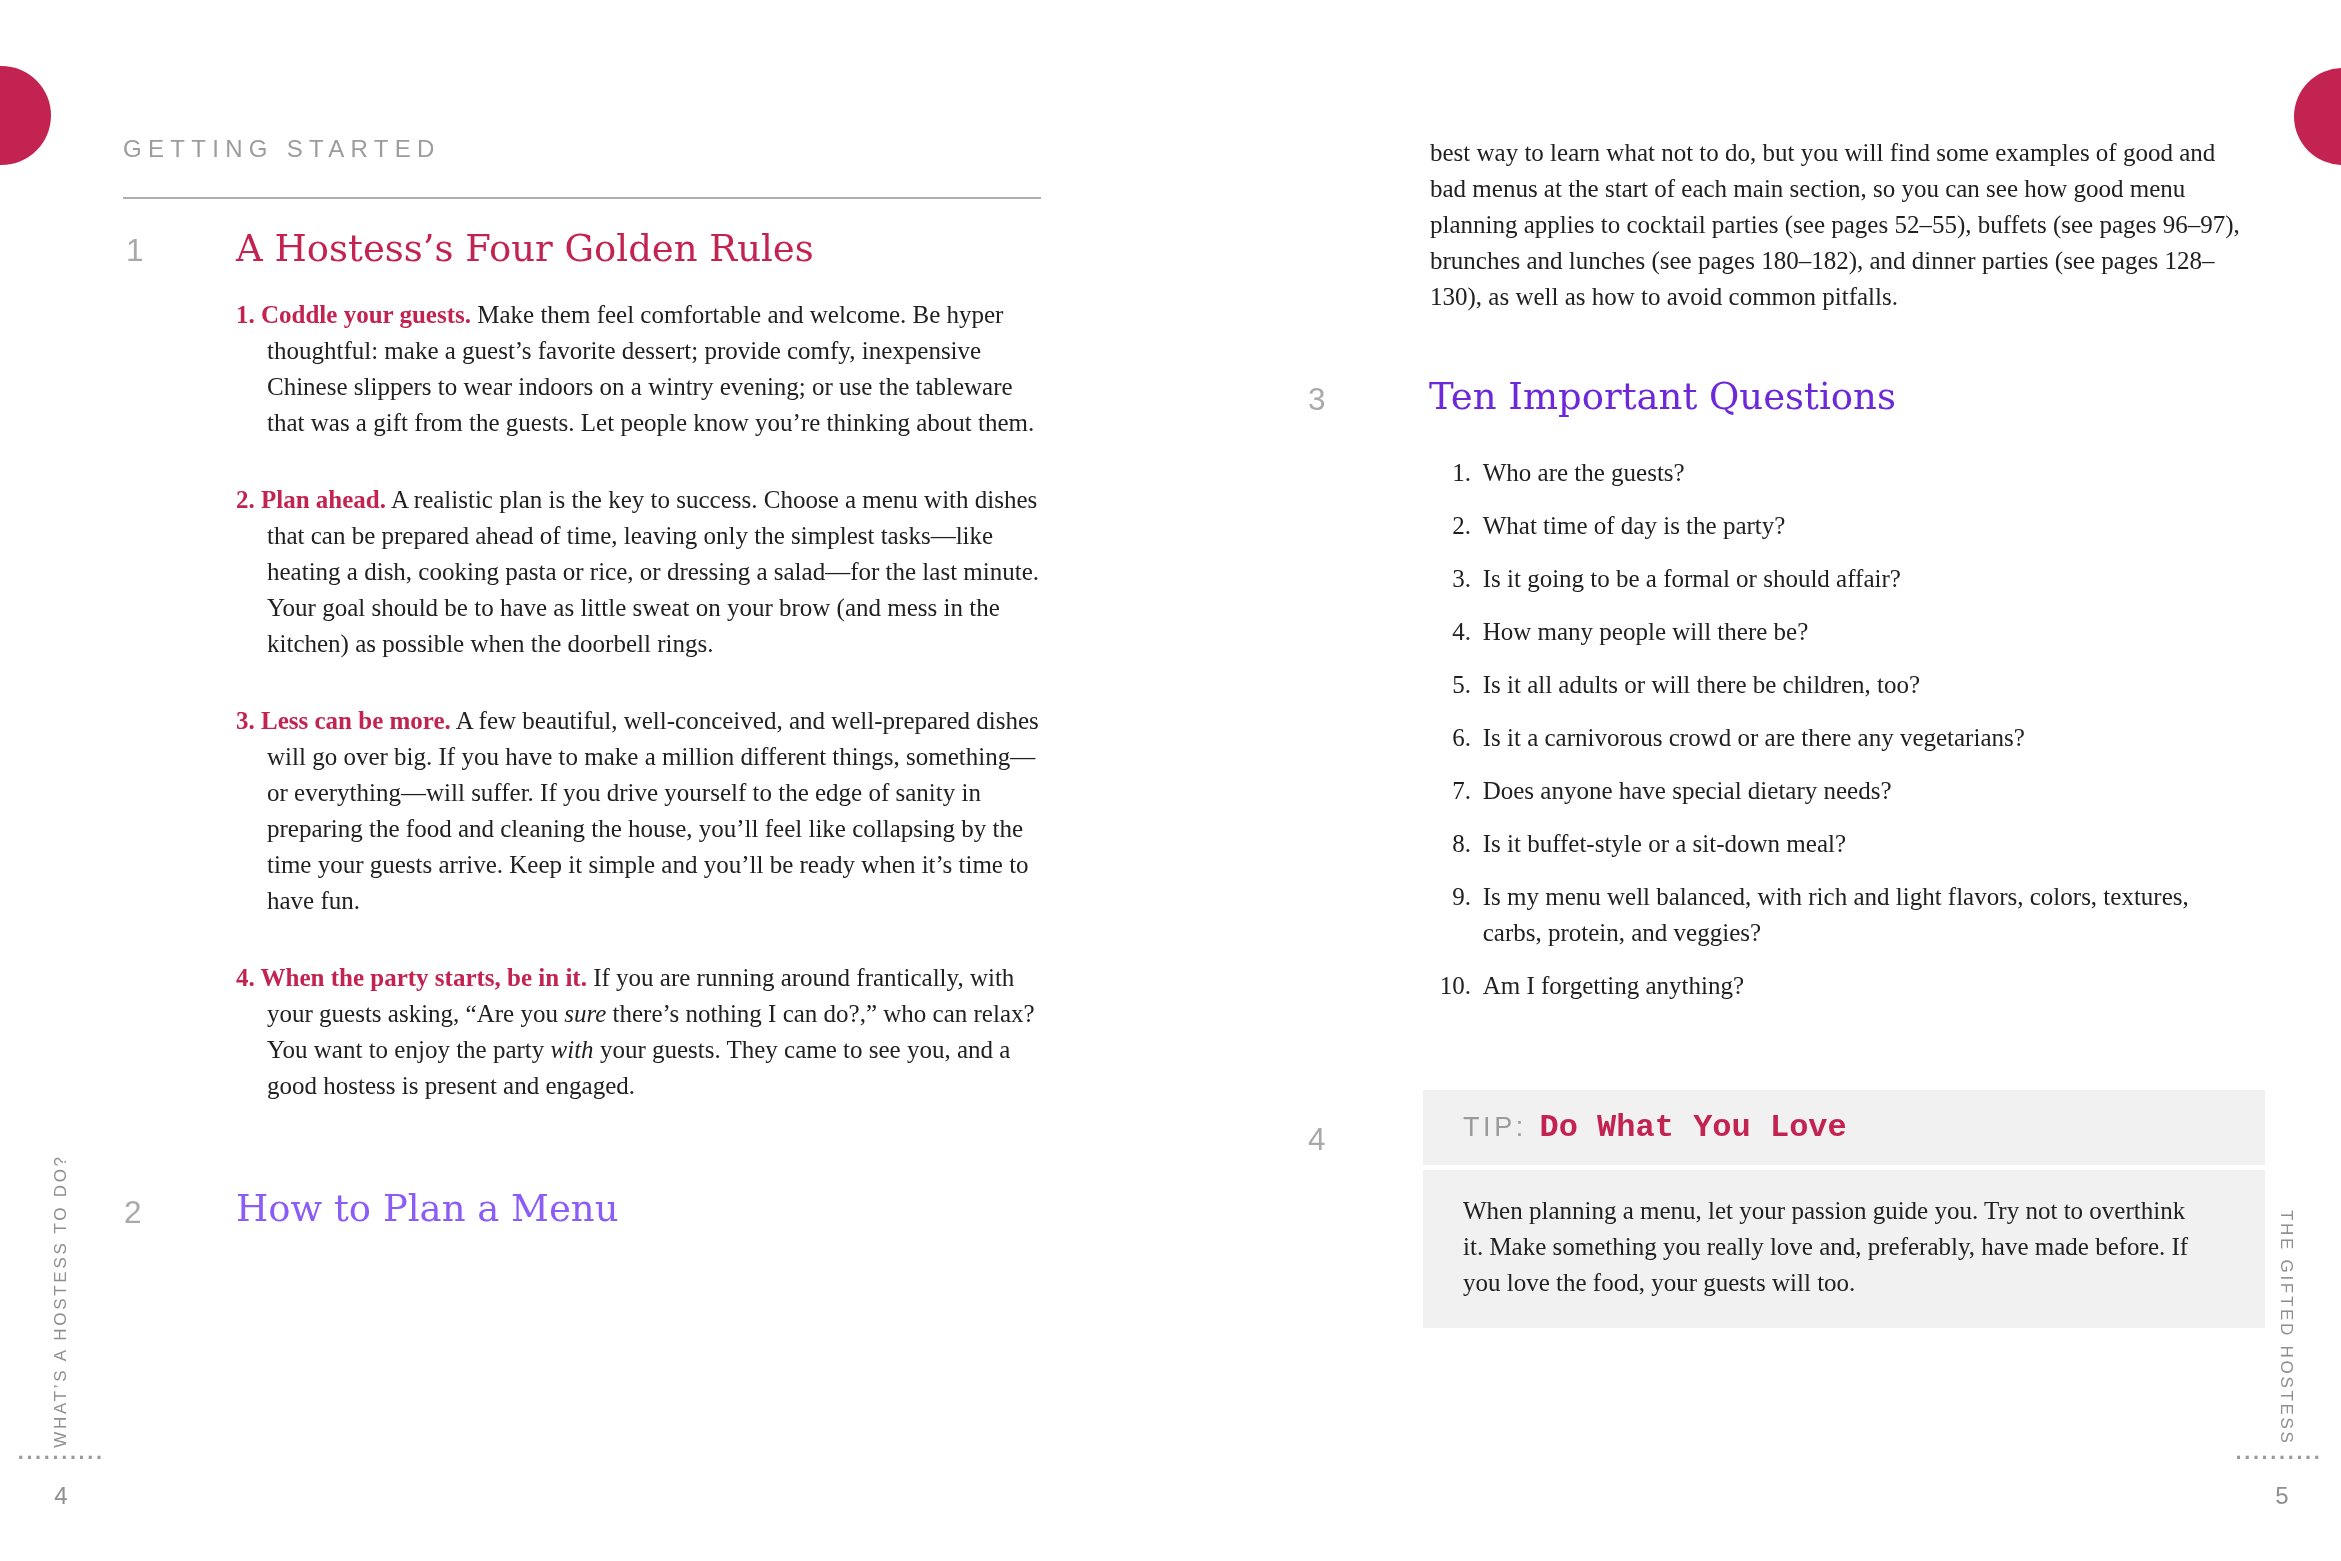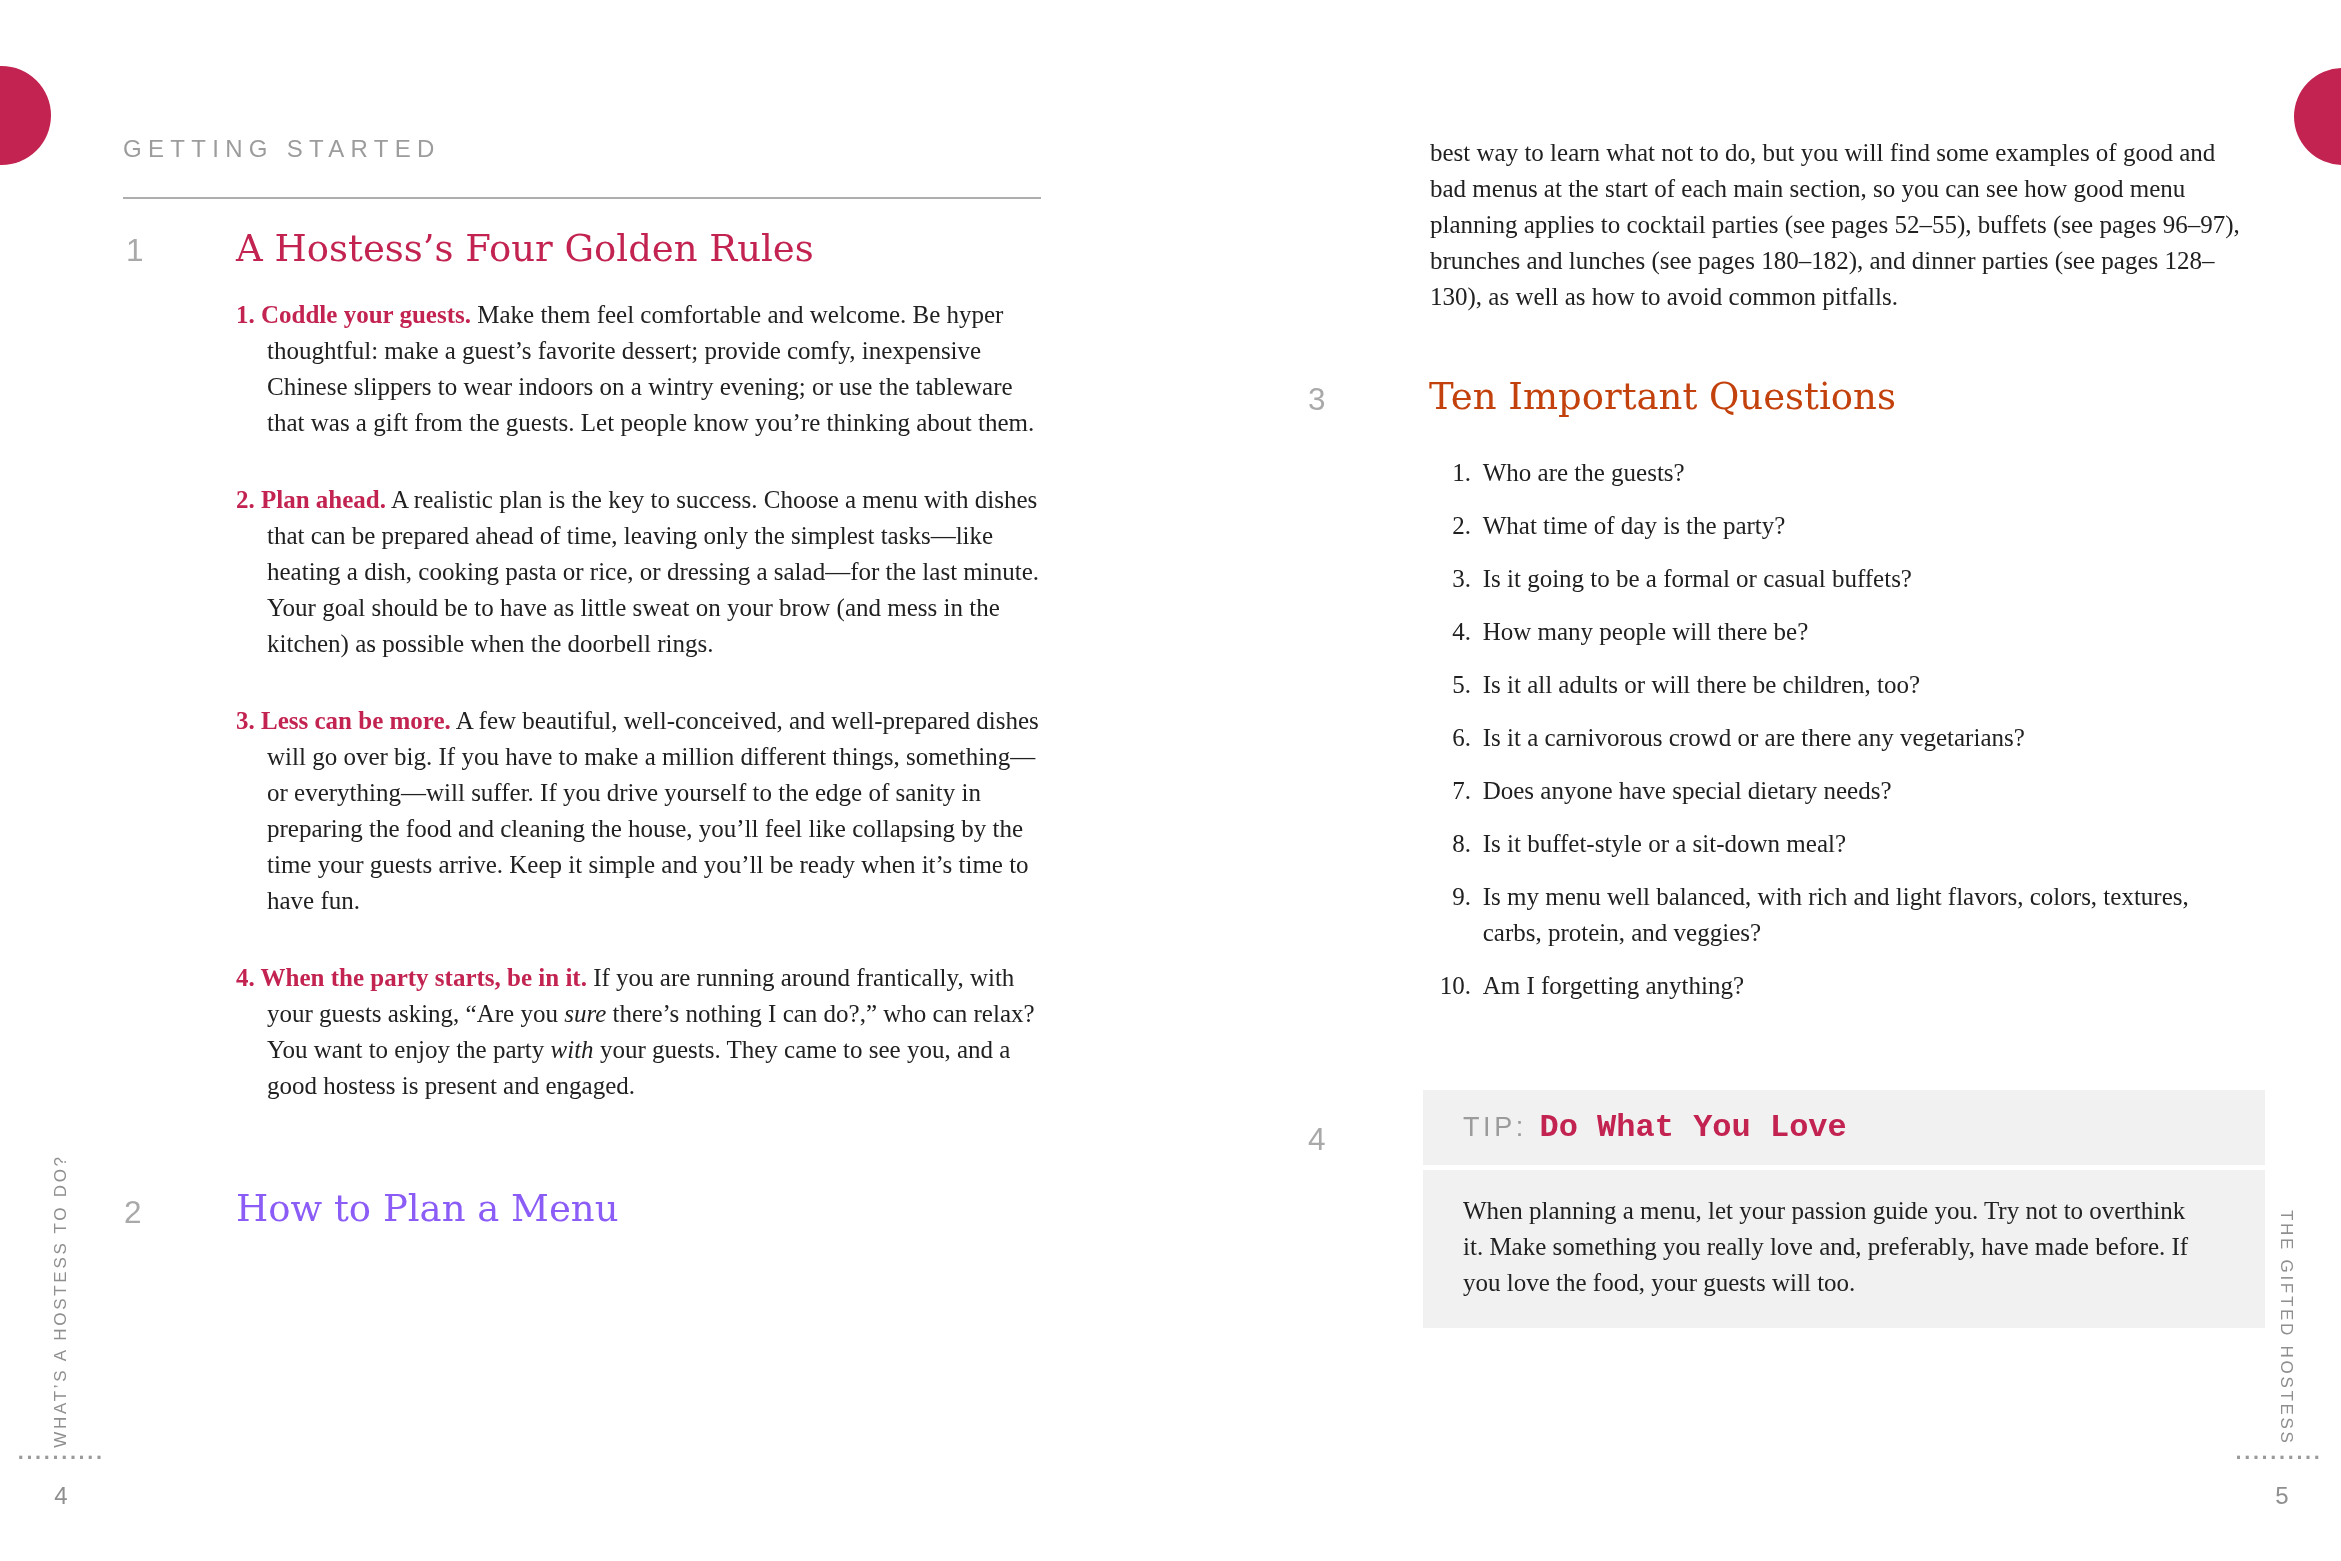--- a/index.html
+++ b/index.html
@@ -127,34 +127,34 @@
   <div class="section-num" style="left:124px; top:1194px;">2</div>
   <div class="sec-title accent-fg" style="left: 236px; top: 1187px; color: #8b5cf6;">How to Plan a Menu</div>
 
   <div class="side-label left">WHAT’S A HOSTESS TO DO?</div>
   <div class="dots left">..........</div>
   <div class="pagenum left">4</div>
 
   <div class="para bodycopy" style="left:1430px; top:135px; width:811px;">best way to learn what not to do, but you will find some examples of good and bad menus at the start of each main section, so you can see how good menu planning applies to cocktail parties (see pages 52–55), buffets (see pages 96–97), brunches and lunches (see pages 180–182), and dinner parties (see pages 128–130), as well as how to avoid common pitfalls.</div>
 
   <div class="section-num" style="left:1308px; top:381px;">3</div>
-  <div class="sec-title accent-fg" style="left: 1429px; top: 375px; color: #c2410c;">Ten Important Questions</div>
+  <div class="sec-title accent-fg" style="left: 1429px; top: 375px; color: #6d28d9;">Ten Important Questions</div>
 
   <div class="q-list bodycopy">
     <div class="q-row">
         <span class="q-num">1.</span>
         <span class="q-text">Who are the guests?</span>
       </div>
     <div class="q-row">
         <span class="q-num">2.</span>
         <span class="q-text">What time of day is the party?</span>
       </div>
     <div class="q-row">
         <span class="q-num">3.</span>
-        <span class="q-text">Is it going to be a formal or casual buffets?</span>
+        <span class="q-text">Is it going to be a formal or should affair?</span>
       </div>
     <div class="q-row">
         <span class="q-num">4.</span>
         <span class="q-text">How many people will there be?</span>
       </div>
     <div class="q-row">
         <span class="q-num">5.</span>
         <span class="q-text">Is it all adults or will there be children, too?</span>
       </div>
     <div class="q-row">

